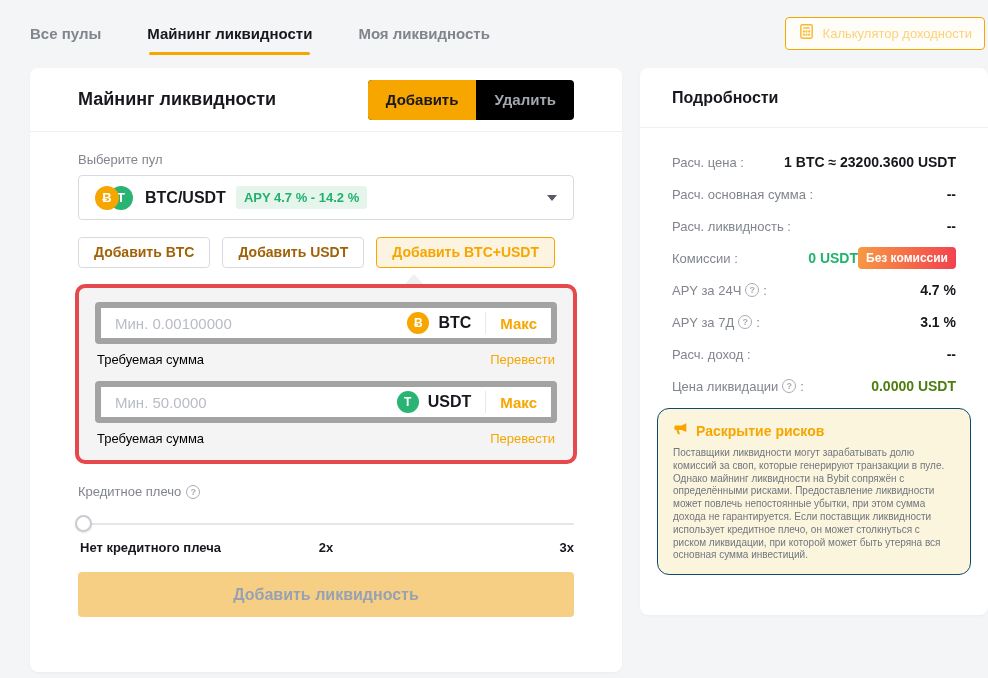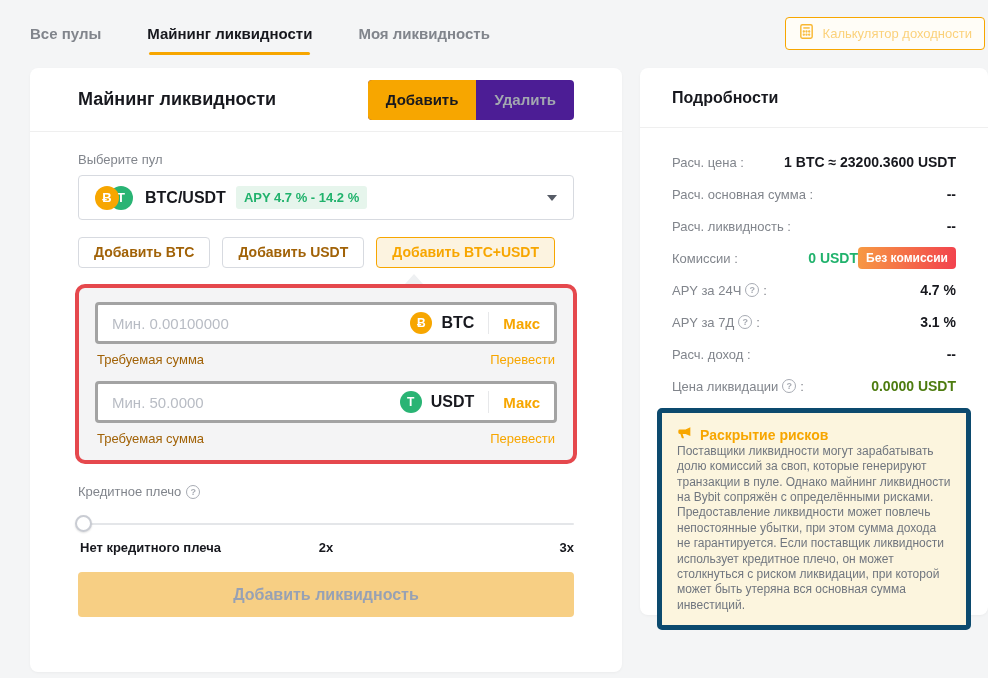--- a/index.html
+++ b/index.html
@@ -25,21 +25,21 @@
 
   
   .card { position:absolute; background:#fff; border-radius:8px; box-shadow:0 1px 3px rgba(0,0,0,.04); }
   .card-left { left:30px; top:68px; width:592px; height:604px; }
   .card-right { left:640px; top:68px; width:348px; height:547px; }
 
   
   .lc-header { height:64px; padding:0 48px; display:flex; align-items:center; justify-content:space-between;
                border-bottom:1px solid #efefef; }
   .lc-title { font-size:18px; font-weight:bold; }
-  .mode-toggle { display:flex; border-radius:4px; overflow:hidden; background:#4c1d95; }
+  .mode-toggle { display:flex; border-radius:4px; overflow:hidden; background:#000000; }
   .mode-btn { min-width:95px; height:40px; line-height:40px; padding:0 18px; text-align:center;
               font-size:15px; font-weight:bold; color:#a2a7b0; cursor:pointer; }
   .mode-btn.active { background:#f7a600; color:#17181e; }
 
   .lc-body { padding:20px 48px 0; }
   .field-label { font-size:13px; color:#81858c; margin-bottom:8px; display:flex; align-items:center; gap:5px; }
 
   .pool-select { height:45px; border:1px solid #d7dae0; border-radius:4px; display:flex; align-items:center;
                  padding:0 16px; cursor:pointer; }
   .coins { position:relative; width:38px; height:24px; }
@@ -56,35 +56,35 @@
   .quick-row { display:flex; gap:12px; margin-top:17px; }
   .quick-btn { height:31px; line-height:29px; padding:0 15px; border:1px solid #d7dae0; border-radius:4px;
                font-size:14px; font-weight:bold; color:#a16207; background:#fff; cursor:pointer; }
   .quick-btn.selected { border-color:#f7a600; color:#f7a600; background:#fcf3e0; }
 
   .tip-caret { width:0; height:0; margin:6px 0 0 327px;
                border-left:9px solid transparent; border-right:9px solid transparent;
                border-bottom:10px solid #eef0f2; }
 
   .annotation-box { margin:0 -3px; border:4px solid #e5484d; border-radius:10px; background:#f4f4f5; padding:14px 16px; }
-  .amount-input { background:#fff; border:3px solid #a3a3a3; border-radius:4px; height:42px;
+  .amount-input { background:#fff; border:6px solid #a3a3a3; border-radius:4px; height:42px;
                   display:flex; align-items:center; padding:0 14px; }
   .amount-input input { flex:1; border:none; outline:none; font-size:15px; font-family:"Liberation Sans",sans-serif;
                         color:#17181e; background:transparent; min-width:0; }
   .amount-input input::placeholder { color:#b8bcc4; }
   .coin-sm { width:22px; height:22px; border-radius:50%; color:#fff; font-size:12px; font-weight:bold;
              display:flex; align-items:center; justify-content:center; flex:none; }
   .coin-sm.btc { background:#f7a600; }
   .coin-sm.usdt { background:#29b474; }
   .coin-sym { font-size:16px; font-weight:bold; margin-left:9px; }
   .vdiv { width:1px; height:22px; background:#e7e8ea; margin:0 14px; }
   .max-link { font-size:15px; font-weight:bold; color:#f7a600; cursor:pointer; }
   .under-row { display:flex; justify-content:space-between; margin:8px 2px 14px; font-size:13px; }
   .under-row.last { margin-bottom:0; }
-  .err-text { color:#a16207; }
+  .err-text { color:#000000; }
   .transfer-link { color:#f7a600; cursor:pointer; }
 
   .lev-label { margin-top:20px; }
   .qicon { width:14px; height:14px; border:1px solid #a7abb3; border-radius:50%; color:#a7abb3;
            font-size:9px; font-weight:bold; display:inline-flex; align-items:center; justify-content:center;
            cursor:pointer; flex:none; }
 
   .slider { position:relative; height:18px; margin-top:16px; }
   .slider-track { position:absolute; left:0; right:0; top:8px; height:2px; background:#e4e6e9; border-radius:1px; }
   .slider-handle { position:absolute; left:-3px; top:0; width:17px; height:17px; background:#fff;
@@ -107,23 +107,23 @@
                font-size:16px; font-weight:bold; }
   .rc-body { padding:18px 32px 0; }
   .drow { display:flex; justify-content:space-between; align-items:center; height:32px; }
   .dlabel { font-size:13px; color:#81858c; display:flex; align-items:center; gap:4px; }
   .dvalue { font-size:14px; font-weight:bold; color:#17181e; display:flex; align-items:center; }
   .dvalue.green { color:#20b26c; }
   .dvalue.orange { color:#4d7c0f; }
   .fee-badge { font-size:12px; font-weight:bold; color:#fff; padding:4px 8px; border-radius:4px;
                background:linear-gradient(100deg,#f79a43,#f2414e); }
 
-  .risk-box { margin:6px -15px 0; border:5px solid #0c4a6e; border-radius:5px; background:#fcf5de; padding:12px 15px; }
+  .risk-box { margin:6px -15px 0; border:1px solid #0c4a6e; border-radius:12px; background:#fcf5de; padding:12px 15px; }
   .risk-title { display:flex; align-items:center; gap:7px; color:#f7a600; font-size:14px; font-weight:bold; }
-  .risk-body { font-size:12px; line-height:1.28; color:#70767f; }
+  .risk-body { margin-top:7px; font-size:10px; line-height:1.28; color:#70767f; }
 </style>
 </head>
 <body>
 
 <div class="topbar">
   <div class="tabs">
     <div class="tab">Все пулы</div>
     <div class="tab active">Майнинг ликвидности</div>
     <div class="tab">Моя ликвидность</div>
   </div>

